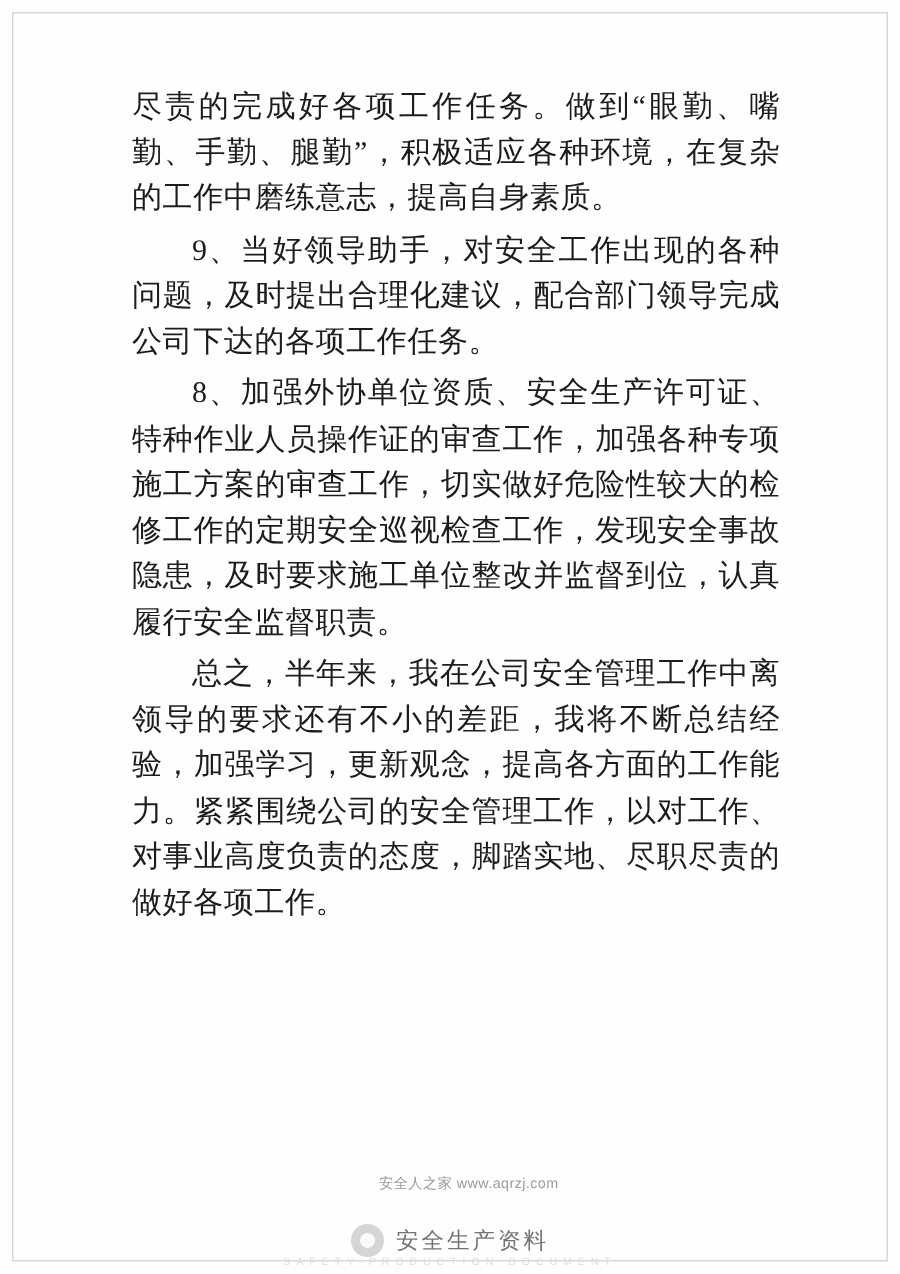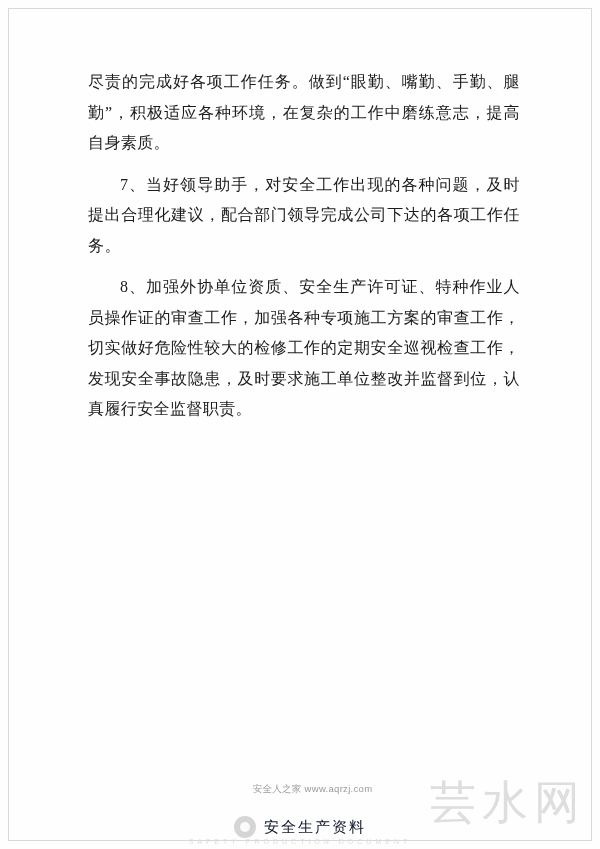--- a/index.html
+++ b/index.html
@@ -31,27 +31,27 @@
     border: 1px solid #d8d8d8;
     pointer-events: none;
   }
   .content {
     position: absolute;
     left: 88px;
     top: 56px;
     width: 432px;
   }
   .para {
-    font-size: 16px;
+    font-size: 20px;
     line-height: 30.5px;
     color: #1c1c1c;
     text-align: justify;
     text-justify: inter-ideograph;
     letter-spacing: 0.4px;
-    margin: 11px 0 4px 0;
+    margin: 0 0 4px 0;
     text-indent: 0;
     font-family: "Liberation Serif", "DejaVu Serif", serif;
   }
   .para.indent {
     text-indent: 2em;
   }
   .footer-note {
     position: absolute;
     left: 0;
     right: 0;
@@ -102,21 +102,21 @@
     position: absolute;
     left: 6px;
     top: 6px;
     width: 10px;
     height: 10px;
     border-radius: 50%;
     background: #fafafa;
   }
   .bb-text {
     font-size: 15px;
-    color: #0f172a;
+    color: #737373;
     letter-spacing: 2px;
     font-family: "Liberation Serif", "DejaVu Serif", serif;
   }
   .bb-sub {
     position: absolute;
     left: 0;
     right: 0;
     bottom: 4px;
     text-align: center;
     font-size: 7px;
@@ -126,26 +126,26 @@
   }
 </style>
 </head>
 <body>
 
 <div class="page">
   <div class="page-border"></div>
 
   <div class="content">
     <p class="para">尽责的完成好各项工作任务。做到“眼勤、嘴勤、手勤、腿勤”，积极适应各种环境，在复杂的工作中磨练意志，提高自身素质。</p>
-    <p class="para indent">7、当好领导助手，对安全工作出现的各种问题，及时提出合理化建议，配合部门领导完成公司下达的各项工作任务。</p>
+    <p class="para indent">9、当好领导助手，对安全工作出现的各种问题，及时提出合理化建议，配合部门领导完成公司下达的各项工作任务。</p>
     <p class="para indent">8、加强外协单位资质、安全生产许可证、特种作业人员操作证的审查工作，加强各种专项施工方案的审查工作，切实做好危险性较大的检修工作的定期安全巡视检查工作，发现安全事故隐患，及时要求施工单位整改并监督到位，认真履行安全监督职责。</p>
+    <p class="para indent">总之，半年来，我在公司安全管理工作中离领导的要求还有不小的差距，我将不断总结经验，加强学习，更新观念，提高各方面的工作能力。紧紧围绕公司的安全管理工作，以对工作、对事业高度负责的态度，脚踏实地、尽职尽责的做好各项工作。</p>
   </div>
 
   <div class="footer-note">安全人之家 www.aqrzj.com</div>
 
-  <div class="watermark-big">芸水网</div>
 
   <div class="bottom-bar">
     <span class="bb-logo"></span>
     <span class="bb-text">安全生产资料</span>
   </div>
   <div class="bb-sub">SAFETY  PRODUCTION  DOCUMENT</div>
 </div>
 
 </body></html>

